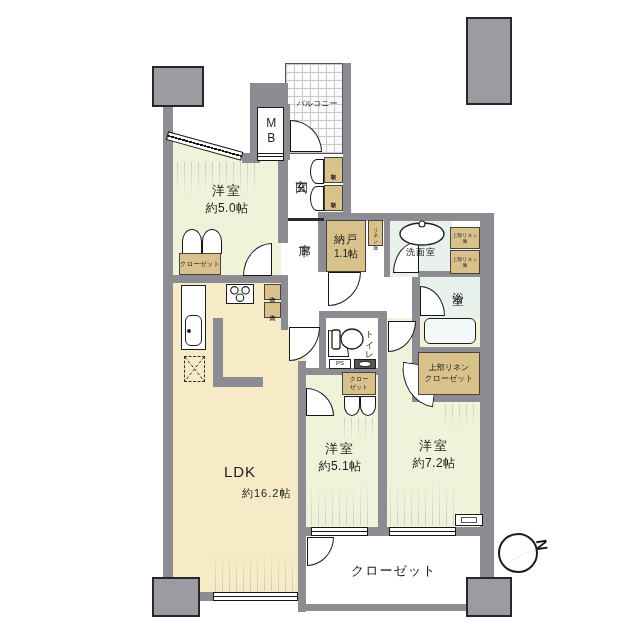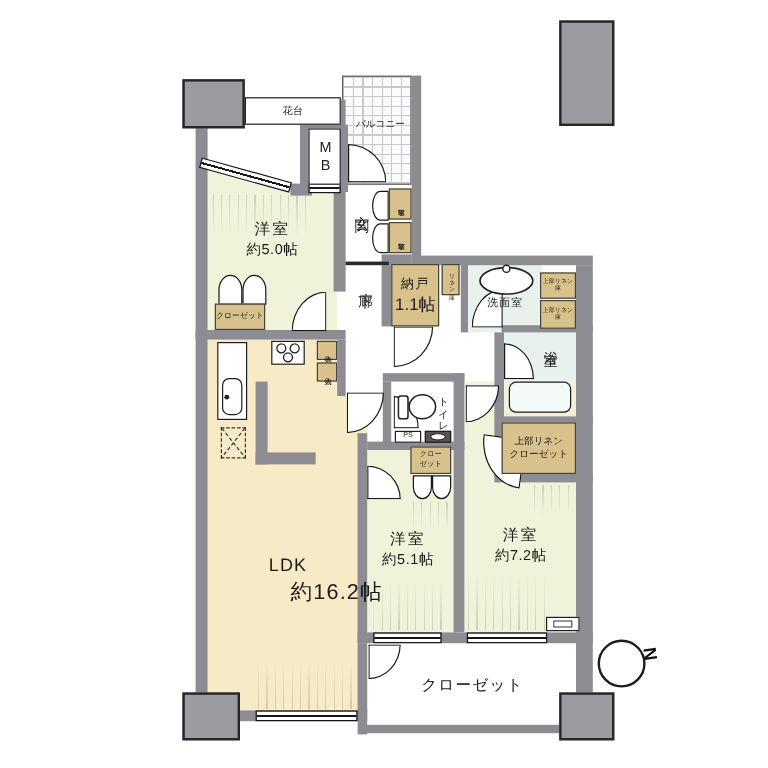--- a/index.html
+++ b/index.html
@@ -104,37 +104,34 @@
   <div class="door" style="left:420px;top:286px;width:25px;height:30px;border-radius:0 100% 0 0;"></div>
   <div class="door" style="left:328px;top:330px;width:21px;height:27px;border-radius:0 100% 0 0;"></div>
   <div class="door" style="left:289px;top:327px;width:31px;height:34px;border-radius:0 0 100% 0;"></div>
   <div class="door" style="left:306px;top:388px;width:28px;height:28px;border-radius:0 100% 0 0;"></div>
   <div class="door" style="left:344px;top:396px;width:16px;height:20px;border-radius:0 0 52% 52%;"></div>
   <div class="door" style="left:360px;top:396px;width:16px;height:20px;border-radius:0 0 52% 52%;"></div>
   <div class="door" style="left:388px;top:321px;width:28px;height:31px;border-radius:0 0 100% 0;"></div>
   <div class="door" style="left:400px;top:364px;width:36px;height:41px;border-radius:0 0 0 100%;transform:rotate(8deg);"></div>
   <div class="door" style="left:307px;top:537px;width:27px;height:29px;border-radius:0 0 100% 0;"></div>
 
-  <div class="box" style="left:204px;top:81px;width:80px;height:23px;">
-    <span class="lbl" style="position:static;font-size:8.5px;">花台</span>
-  </div>
   <div class="box" style="left:257px;top:107px;width:27px;height:47px;">
     <span class="lbl vtext" style="position:static;font-size:12px;letter-spacing:1px;">MB</span>
   </div>
 
   <div class="tanbox" style="left:324px;top:157px;width:19px;height:26px;">
     <span class="lbl vtext" style="position:static;font-size:5.5px;letter-spacing:0;">下駄箱</span>
   </div>
   <div class="tanbox" style="left:324px;top:185px;width:19px;height:26px;">
     <span class="lbl vtext" style="position:static;font-size:5.5px;letter-spacing:0;">下駄箱</span>
   </div>
 
   <div class="tanbox" style="left:326px;top:220px;width:40px;height:52px;flex-direction:column;">
     <span class="lbl" style="position:static;font-size:11px;letter-spacing:1px;">納戸</span>
-    <span class="lbl" style="position:static;font-size:14px;">1.1帖</span>
+    <span class="lbl" style="position:static;font-size:10px;">1.1帖</span>
   </div>
   <div class="tanbox" style="left:368px;top:220px;width:15px;height:26px;">
     <span class="lbl vtext" style="position:static;font-size:5px;letter-spacing:0;">リネン庫</span>
   </div>
   <div class="tanbox" style="left:450px;top:227px;width:30px;height:22px;flex-direction:column;">
     <span class="lbl" style="position:static;font-size:5px;">上部リネン</span>
     <span class="lbl" style="position:static;font-size:5px;">庫</span>
   </div>
   <div class="tanbox" style="left:450px;top:250px;width:30px;height:24px;flex-direction:column;">
     <span class="lbl" style="position:static;font-size:5px;">上部リネン</span>
@@ -232,21 +229,21 @@
   <div class="lbl vtext" style="left:450px;top:283px;font-size:11.5px;letter-spacing:2px;">
     <span>浴室</span>
   </div>
 
   <div class="lbl vtext" style="left:364px;top:324px;font-size:8.5px;letter-spacing:1px;">
     <span>トイレ</span>
   </div>
 
   <div class="lbl" style="left:194px;top:462px;width:92px;font-size:15px;letter-spacing:1px;">
     <span>LDK</span><br>
-    <span style="font-size:18px;margin-left:48px;">約16.2帖</span>
+    <span style="font-size:11px;margin-left:48px;">約16.2帖</span>
   </div>
 
   <div class="lbl" style="left:308px;top:441px;width:64px;font-size:13px;letter-spacing:2px;">
     <span>洋室</span><br>
     <span style="font-size:12px;letter-spacing:0.5px;">約5.1帖</span>
   </div>
 
   <div class="lbl" style="left:401px;top:438px;width:66px;font-size:13px;letter-spacing:2px;">
     <span>洋室</span><br>
     <span style="font-size:12px;letter-spacing:0.5px;">約7.2帖</span>

